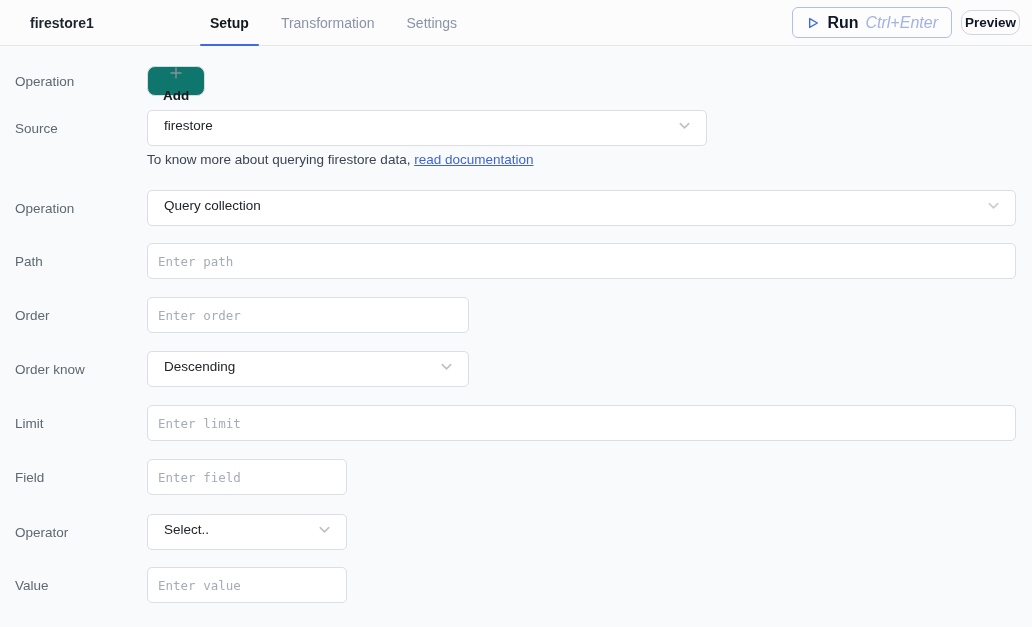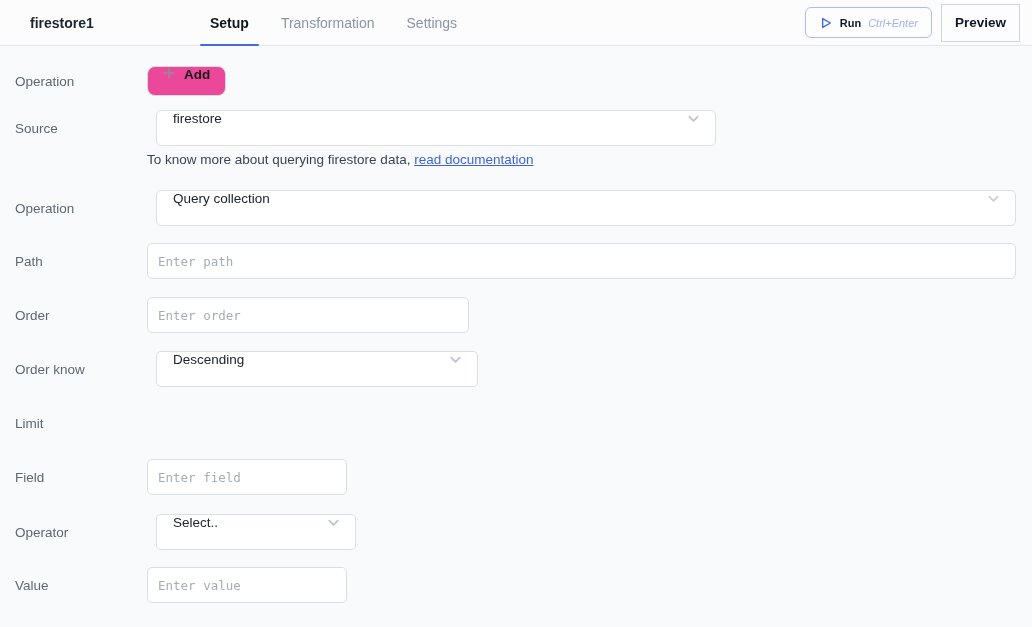--- a/index.html
+++ b/index.html
@@ -58,30 +58,30 @@
   .btn-run {
     display:flex;
     align-items:center;
     gap:7px;
     height:31px;
     padding:0 13px;
     background:#fdfdfe;
     border:1px solid #aebef0;
     border-radius:6px;
     cursor:pointer;
-    font-size:11px;
+    font-size:16px;
   }
   .btn-run .run-label { color:#101828; font-weight:700; }
   .btn-run .run-shortcut { color:#a3b2e2; font-weight:500;font-style:italic; }
   .btn-preview {
-    height:38px;
-    padding:0 13px;
+    height:25px;
+    padding:0 3px;
     background:#fdfdfe;
     border:1px solid #d0d5dd;
-    border-radius:0;
+    border-radius:10px;
     font-size:13.5px;
     font-weight:700;
     color:#101828;
     cursor:pointer;
   }
   
   .form { padding:20px 16px 0 15px; }
   .row { display:flex; margin-bottom:18px; }
   .row-parameters { margin-bottom:14px; }
   .row-source { margin-bottom:23px; }
@@ -94,46 +94,46 @@
     font-size:13.5px;
     color:#5e6873;
     display:flex;
     align-items:center;
     height:36px;
   }
   .row-parameters .field-label { height:30px; }
   .control-col { display:flex; flex-direction:column; }
   .btn-add {
     display:inline-flex;
-    align-items:flex-start;
+    align-items:center;
     gap:9px;
     height:30px;
     padding:0 15px;
-    background:#ec4899;
+    background:#0f766e;
     border:1px solid #d7dbdf;
     border-radius:8px;
     font-size:13.5px;
     font-weight:700;
     color:#18181b;
     cursor:pointer;
     align-self:flex-start;
+    flex-direction:column;
   }
   .select, .text-input {
     height:36px;
     background:#ffffff;
     border:1px solid #dbdee4;
     border-radius:5px;
   }
   .select {
     display:flex;
-    align-items:flex-start;
+    align-items:flex-end;
     justify-content:space-between;
     padding:0 14px 12px 16px;
     cursor:pointer;
-    margin-left:9px;
   }
   .select .select-value { font-size:13.5px; color:#20252b; }
   .text-input {
     font-family:"DejaVu Sans Mono", monospace;
     font-size:12.5px;
     color:#20252b;
     padding:0 10px;
     outline:none;
   }
   .text-input::placeholder { color:#a6acb7; }
@@ -239,20 +239,21 @@
       <span class="icon">
         <svg width="15" height="15" viewBox="0 0 16 16">
             <path d="M3.5 6l4.5 4.5L12.5 6" fill="none" stroke="#bcc1ca" stroke-width="1.7" stroke-linecap="round" stroke-linejoin="round"></path>
           </svg>
       </span>
     </div>
   </div>
 
   <div class="row">
     <div class="field-label">Limit</div>
+    <input class="text-input w-full" placeholder="Enter limit" style="">
   </div>
 
   <div class="row row-field-gap">
     <div class="field-label">Field</div>
     <input class="text-input w-small" placeholder="Enter field" style="">
   </div>
 
   <div class="row row-operator-gap">
     <div class="field-label">Operator</div>
     <div class="select w-small">

